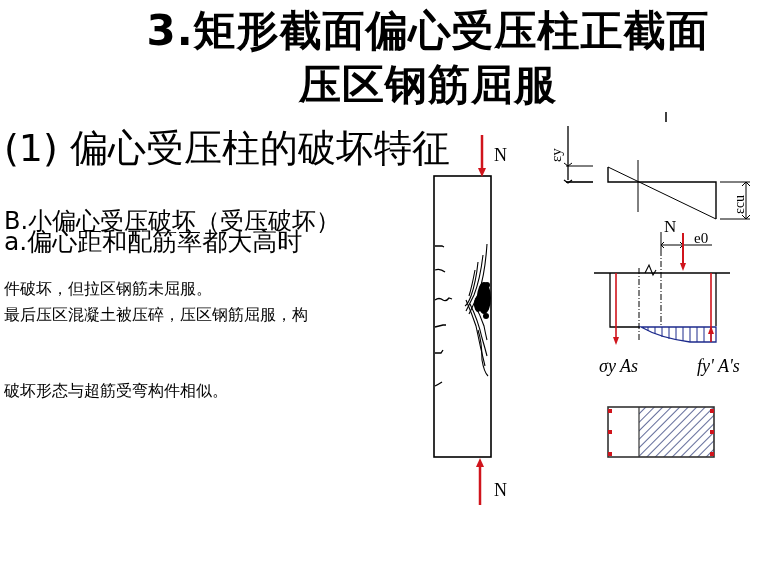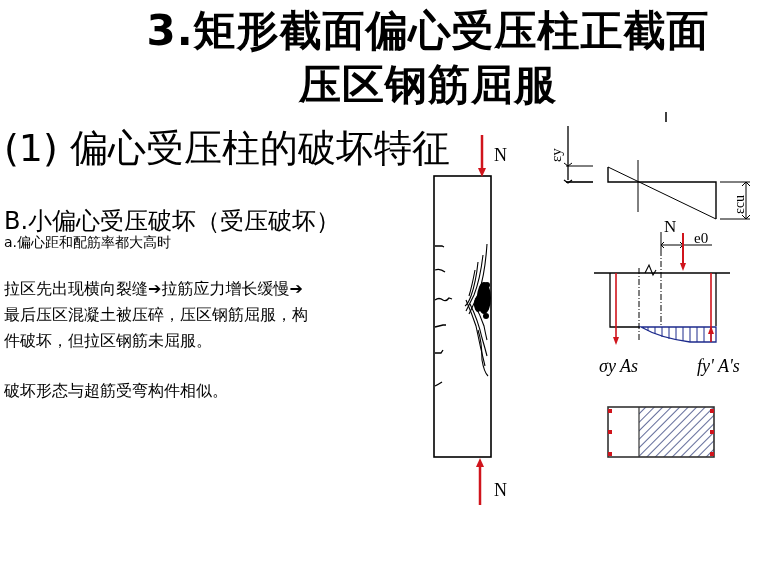--- a/index.html
+++ b/index.html
@@ -4,42 +4,41 @@
 <style>
   html, body { margin:0; padding:0; background:#ffffff; }
   body { width:760px; height:570px; position:relative; overflow:hidden;
          font-family: "DejaVu Sans", "Liberation Sans", sans-serif; color:#000; }
   .title { position:absolute; left:0; width:760px; text-align:center;
            font-size:42px; line-height:50px; font-weight:bold; letter-spacing:1px;margin-left:48px; }
   .t1 { top:6px; }
   .t2 { top:60px; }
   .h1 { position:absolute; left:4px; top:130px; font-size:38px; line-height:36px; }
   .h2 { position:absolute; left:4px; top:182px; font-size:24px; line-height:30px;margin-top:24px; }
-  .h3 { position:absolute; left:4px; top:229px; font-size:14px; line-height:26px; }
+  .h3 { position:absolute; left:4px; top:229px; font-size:25px; line-height:26px; }
   .para { position:absolute; left:4px; top:276px; width:410px; font-size:16px; line-height:26px;
           font-family: "DejaVu Serif", "Liberation Serif", serif; }
   .para2 { position:absolute; left:4px; top:378px; font-size:16px; line-height:26px;
            font-family: "DejaVu Serif", "Liberation Serif", serif; }
   svg { position:absolute; left:0; top:0; }
   .lbl { font-family: "Liberation Serif", "DejaVu Serif", serif; }
 </style>
 </head>
 <body>
 
 <div class="title t1">3.矩形截面偏心受压柱正截面</div>
 <div class="title t2">压区钢筋屈服</div>
 
 <div class="h1">(1) 偏心受压柱的破坏特征</div>
 <div class="h2">B.小偏心受压破坏（受压破坏）</div>
 <div class="h3">a.偏心距和配筋率都大高时</div>
 
 <div class="para">
-  <div>拉区先出现横向裂缝➔拉筋应力增长缓慢➔</div>
+  <div>件破坏，但拉区钢筋未屈服。</div>
   <div>最后压区混凝土被压碎，压区钢筋屈服，构</div>
-  <div>件破坏，但拉区钢筋未屈服。</div>
 </div>
 <div class="para2">破坏形态与超筋受弯构件相似。</div>
 
 <svg width="760" height="570" viewBox="0 0 760 570">
   <defs>
     <pattern id="hatch" width="6" height="6" patternUnits="userSpaceOnUse" patternTransform="rotate(45)">
       <line x1="0" y1="0" x2="0" y2="6" stroke="#1c2a6c" stroke-width="1.4"></line>
     </pattern>
   </defs>
 

